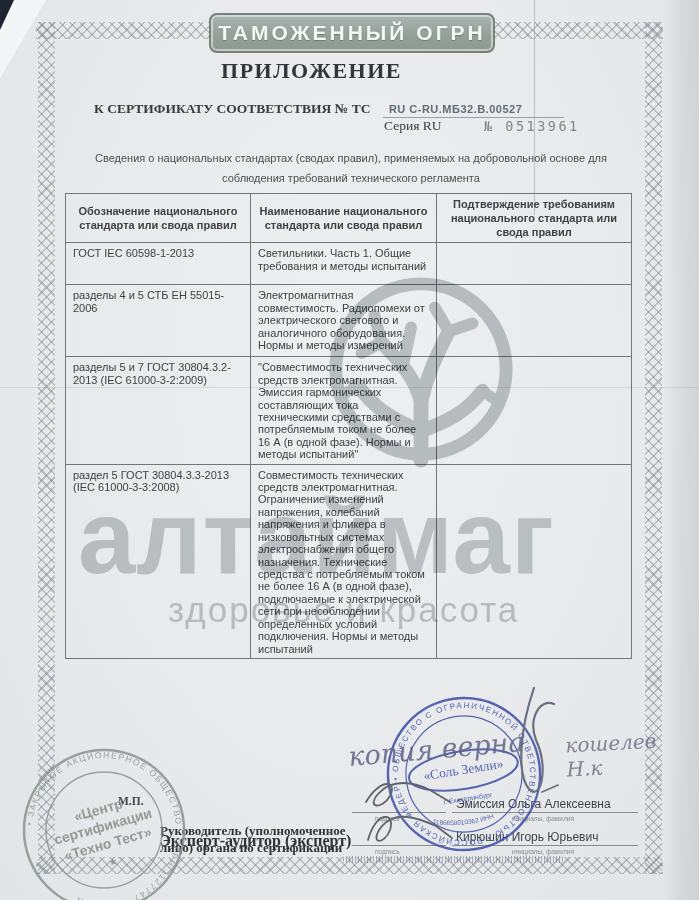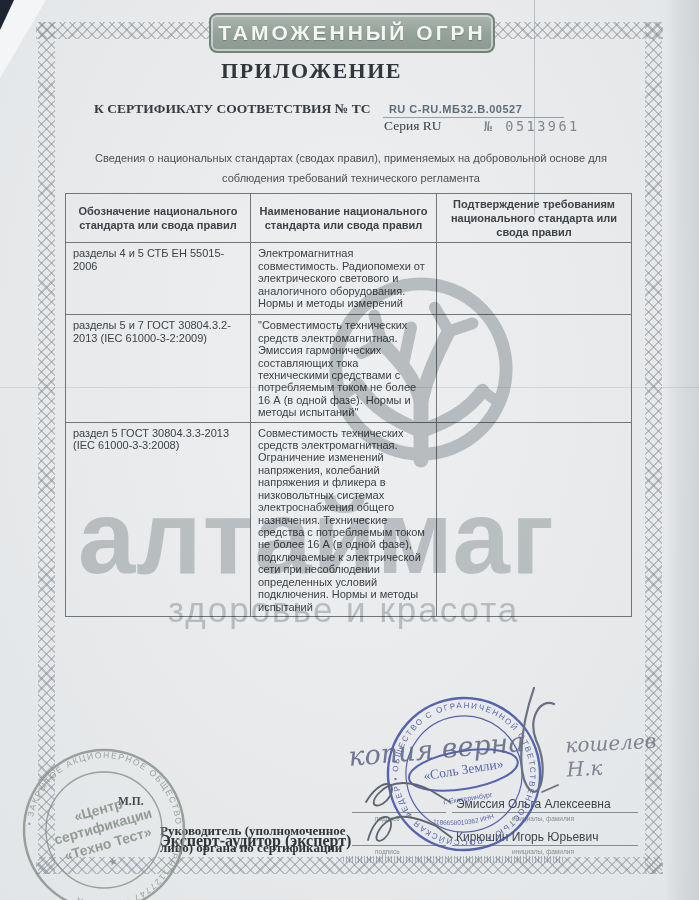--- a/index.html
+++ b/index.html
@@ -121,20 +121,25 @@
     <colgroup>
         <col class="c1">
         <col class="c2">
         <col class="c3">
       </colgroup>
     <tbody>
         <tr style="height:48px">
       <th>Обозначение национального стандарта или свода правил</th>
       <th>Наименование национального стандарта или свода правил</th>
       <th>Подтверждение требованиям национального стандарта или свода правил</th>
+    </tr>
+    <tr style="height:42px">
+      <td>ГОСТ IEC 60598-1-2013</td>
+      <td>Светильники. Часть 1. Общие требования и методы испытаний</td>
+      <td></td>
     </tr>
     <tr style="height:72px">
       <td>разделы 4 и 5 СТБ ЕН 55015-2006</td>
       <td>Электромагнитная совместимость. Радиопомехи от электрического светового и аналогичного оборудования. Нормы и методы измерений</td>
       <td></td>
     </tr>
     <tr style="height:97px">
       <td>разделы 5 и 7 ГОСТ 30804.3.2-2013 (IEC 61000-3-2:2009)</td>
       <td>"Совместимость технических средств электромагнитная. Эмиссия гармонических составляющих тока техническими средствами с потребляемым током не более 16 А (в одной фазе). Нормы и методы испытаний"</td>
       <td></td>

